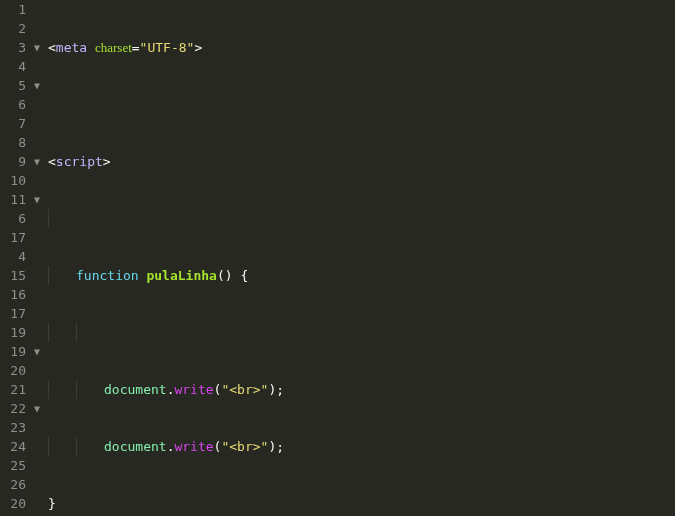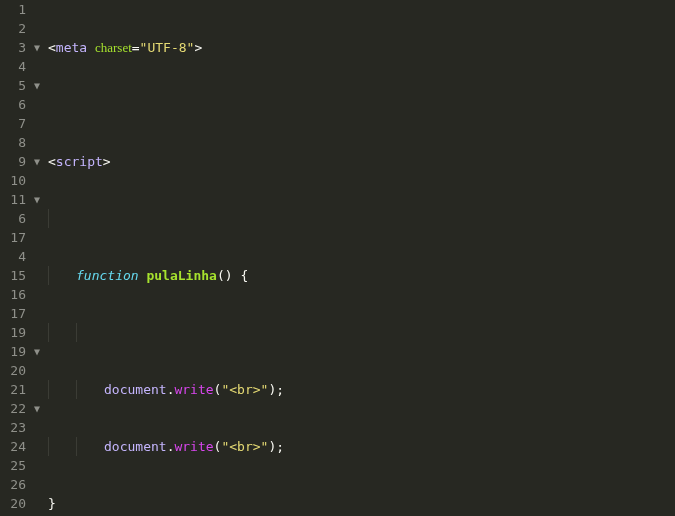--- a/index.html
+++ b/index.html
@@ -52,24 +52,24 @@
   .indent-guide {
     border-left: 1px solid #3b3c35;
     display: inline-block;
     width: 28px;
     height: 19px;
     vertical-align: top;
   }
   .t-tag   { color: #c4b5fd; text-align: right; }
   .t-attr  { color: #a6e22e; font-family: Liberation Serif, serif; }
   .t-str   { color: #e6db74; }
-  .t-kw    { color: #66d9ef; font-style: italic; }
+  .t-kw    { color: #66d9ef; }
   .t-fn    { color: #a6e22e; font-weight: bold; }
   .t-call  { color: #d946ef; }
-  .t-plain { color: #c4b5fd; }
+  .t-plain { color: #86efac; }
   .t-punct { color: #f8f8f2; }
 </style>
 </head>
 <body>
 
 <div class="gutter">
   <span class="num">1</span>
   <span class="num">2</span>
   <span class="num">3</span>
   <span class="num">4</span>

